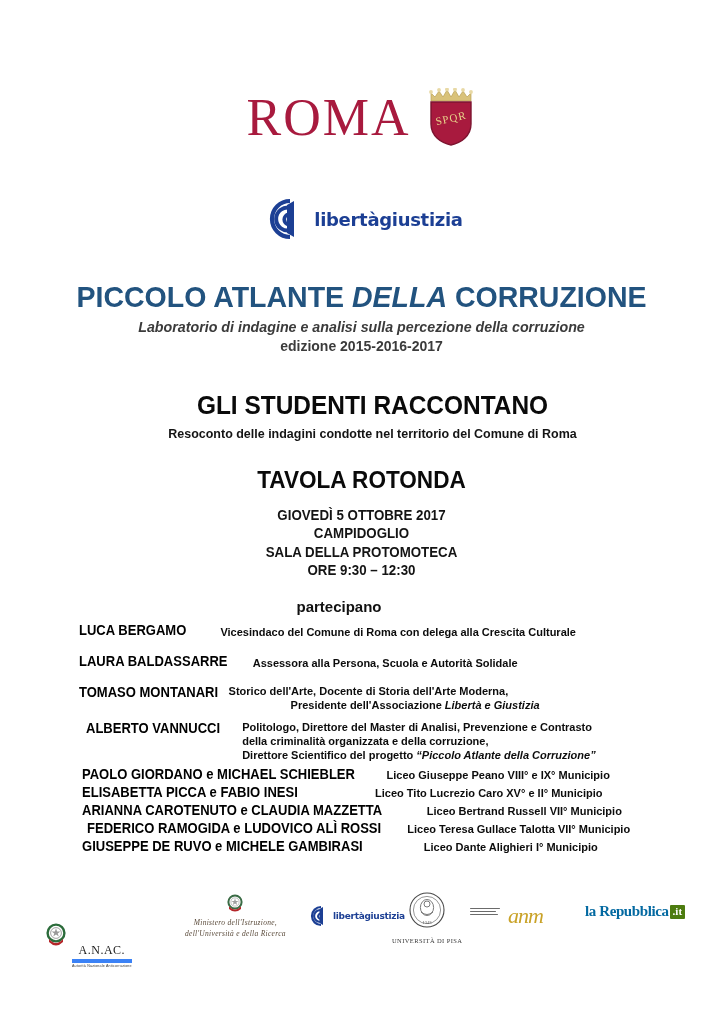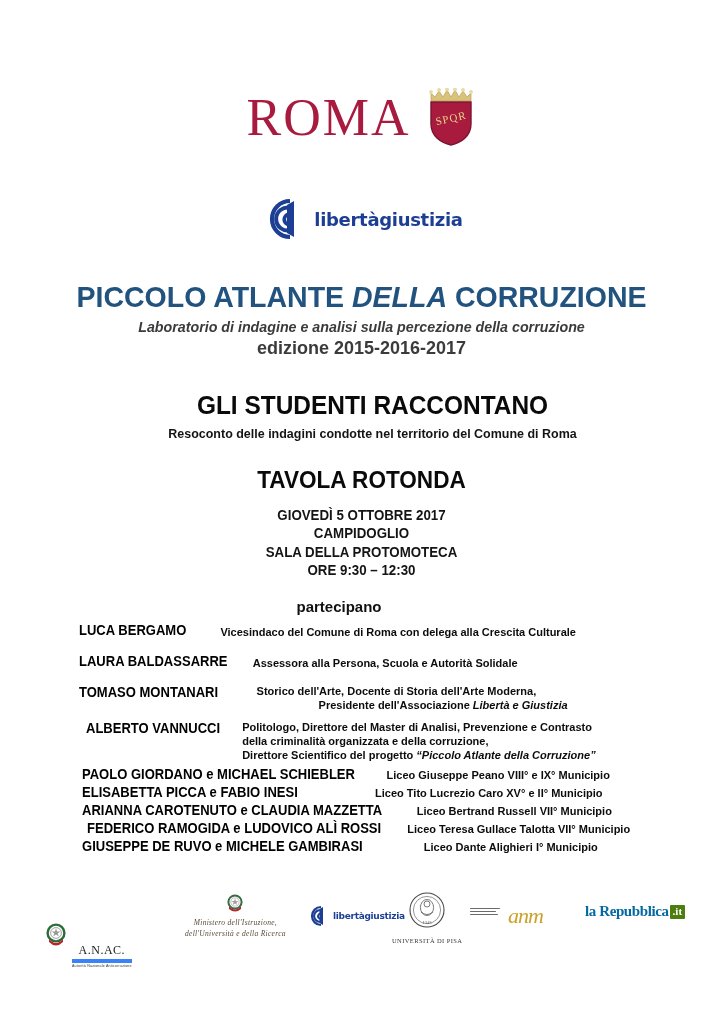--- a/index.html
+++ b/index.html
@@ -111,21 +111,21 @@
     font-weight: bold;
     font-style: italic;
     font-size: 15px;
     color: #3b3b3b;
     margin-top: 5px;
     transform: scaleX(0.95);
   }
   .subtitle-2 {
     font-family: "Liberation Sans", sans-serif;
     font-weight: bold;
-    font-size: 18px;
+    font-size: 14px;
     color: #3b3b3b;
     margin-top: 3px;
     letter-spacing: 0px;
   }
 
   .students-block {
     position: absolute;
     top: 390px;
     left: 11px;
     width: 723px;
@@ -215,21 +215,21 @@
   }
   .speaker-role .ital { font-style: italic; }
 
   .sp-1 .speaker-name { margin-left: 79px; }
   .sp-1 .speaker-role { margin-left: 26px; padding-top: 3px; }
   .sp-2 { margin-top: 14px; }
   .sp-2 .speaker-name { margin-left: 79px; }
   .sp-2 .speaker-role { margin-left: 14px; padding-top: 3px; }
   .sp-3 { margin-top: 14px; }
   .sp-3 .speaker-name { margin-left: 79px; }
-  .sp-3 .speaker-role { margin-left: 28px; }
+  .sp-3 .speaker-role { margin-left: 0; }
   .sp-4 { margin-top: 0px; }
   .sp-4 .speaker-name { margin-left: 86px; }
   .sp-4 .speaker-role { margin-left: 12px; }
   .role-indent { padding-left: 62px; }
 
   
   .presenters {
     position: absolute;
     top: 766px;
     left: 0;
@@ -254,21 +254,21 @@
     font-weight: bold;
     font-size: 11px;
     color: #0c0c0c;
     white-space: nowrap;
   }
   .pr-1 .pres-names { margin-left: 82px; }
   .pr-1 .pres-school { margin-left: 11px; }
   .pr-2 .pres-names { margin-left: 82px; }
   .pr-2 .pres-school { margin-left: 61px; }
   .pr-3 .pres-names { margin-left: 82px; }
-  .pr-3 .pres-school { margin-left: 12px; text-align: right; }
+  .pr-3 .pres-school { margin-left: 22px; text-align: right; }
   .pr-4 .pres-names { margin-left: 87px; }
   .pr-4 .pres-school { margin-left: 4px; }
   .pr-5 .pres-names { margin-left: 82px; }
   .pr-5 .pres-school { margin-left: 40px; }
 
   
   .footer {
     position: absolute;
     top: 888px;
     left: 0;

